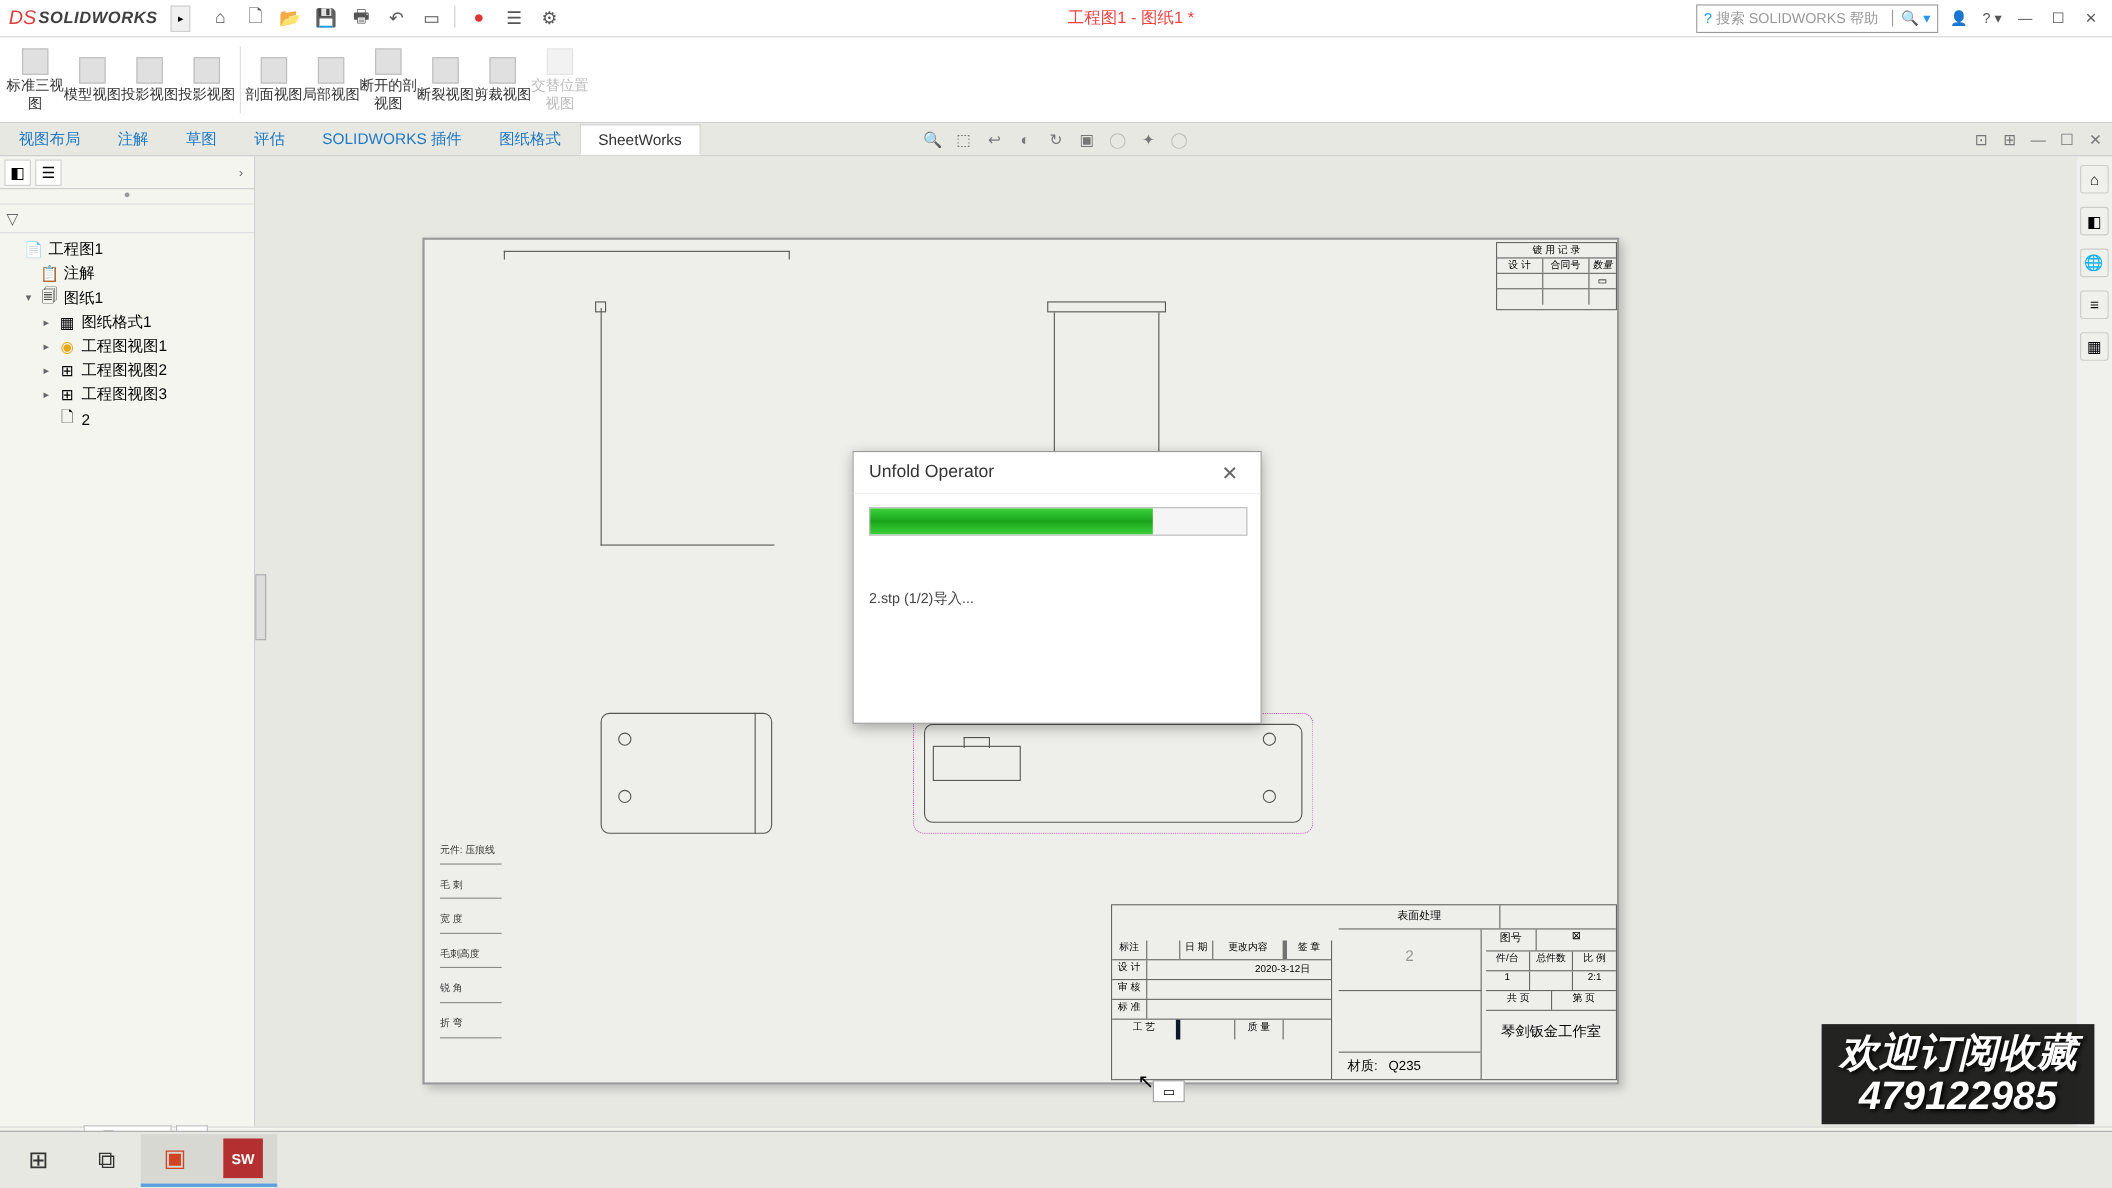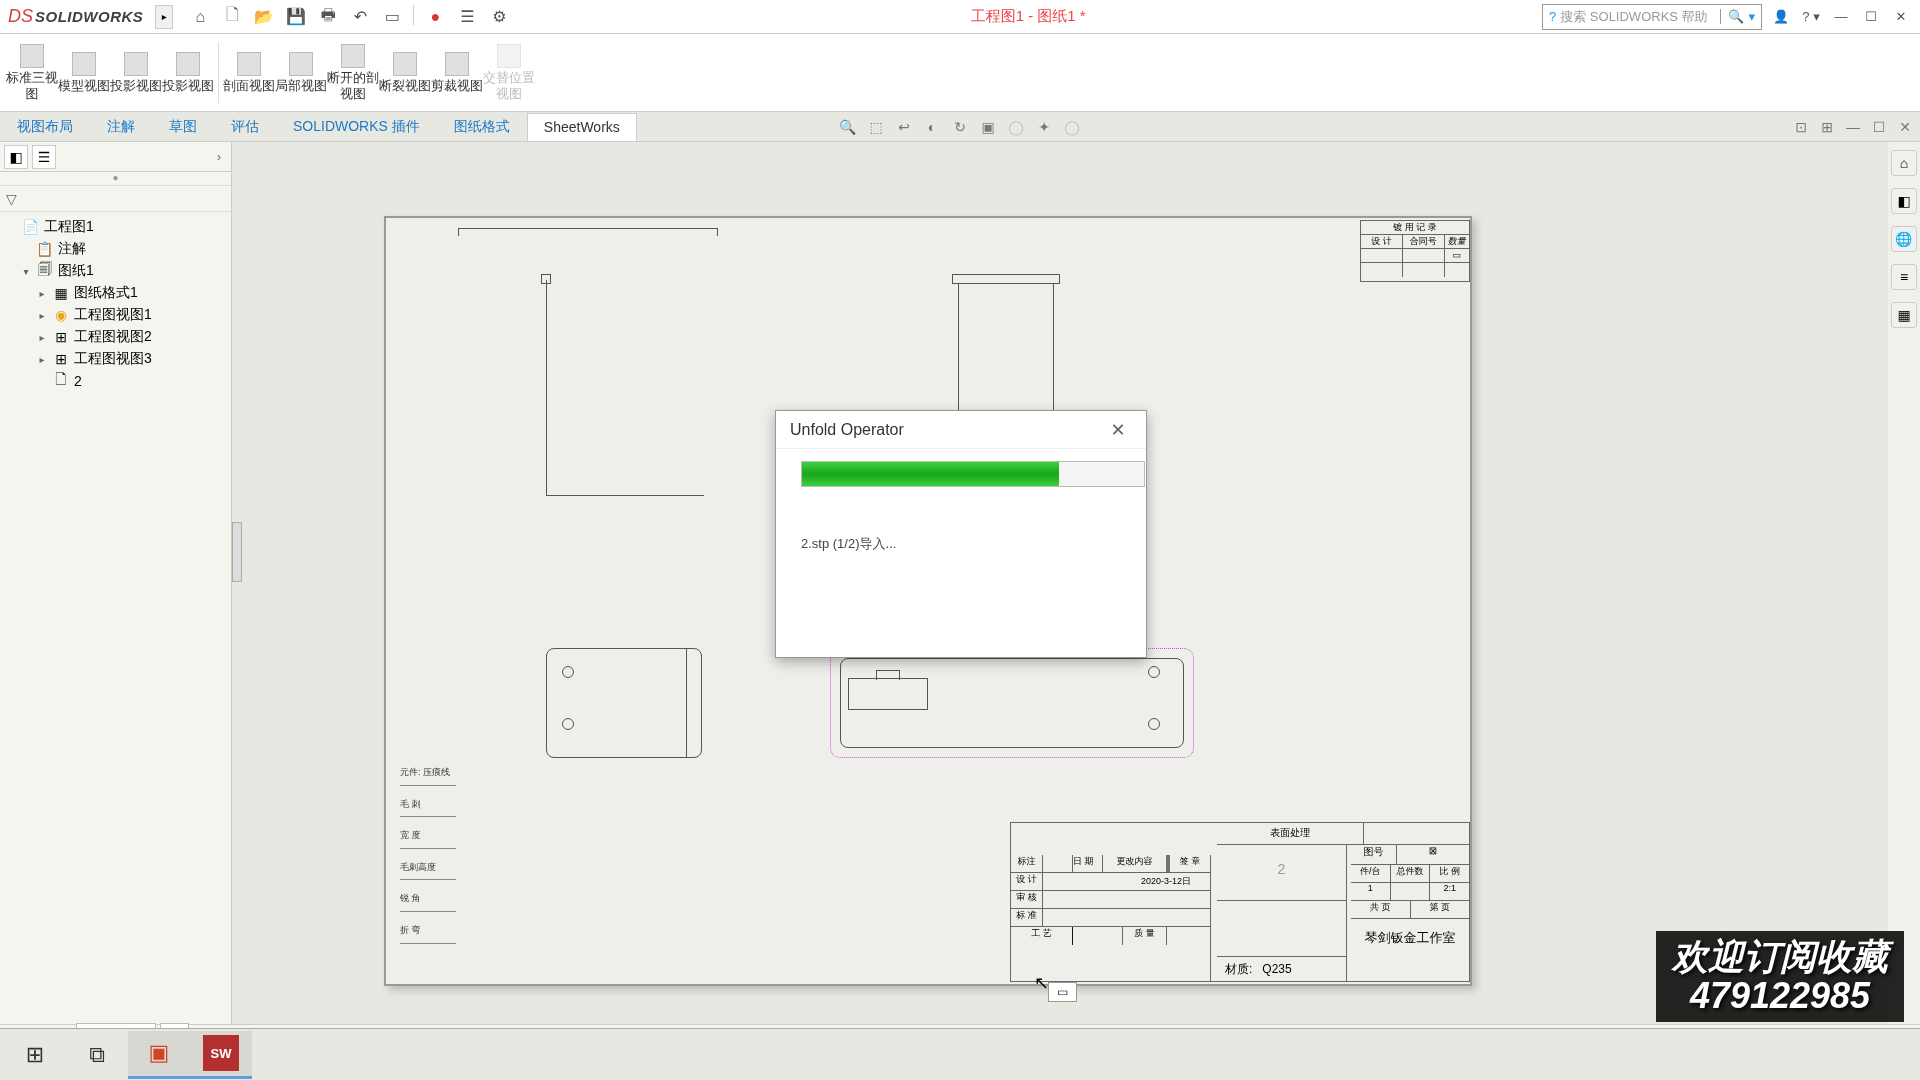--- a/index.html
+++ b/index.html
@@ -62,21 +62,21 @@
 .tb-row { border-bottom: 1px solid #666; height: 14px; display: flex; }
 .tb-cell { border-right: 1px solid #666; flex: 1; text-align: center; line-height: 13px; }
 .tb-cell:last-child { border-right: none; }
 
 .titleblock-bottom { position: absolute; right: 0; bottom: 2px; width: 460px; height: 160px; border: 1px solid #666; font-size: 10px; }
 
 
 .dialog { position: absolute; left: 775px; top: 410px; width: 372px; height: 248px; background: #fff; border: 1px solid #999; box-shadow: 0 4px 12px rgba(0,0,0,0.3); z-index: 100; }
 .dialog-title { height: 38px; display: flex; align-items: center; padding: 0 14px; font-size: 16px; color: #333; border-bottom: 1px solid #eee; }
 .dialog-close { margin-left: auto; width: 28px; height: 28px; display: flex; align-items: center; justify-content: center; cursor: pointer; font-size: 18px; color: #666; }
-.dialog-body { padding: 12px 25px; }
+.dialog-body { padding: 12px 14px; }
 .progress-track { width: 344px; height: 26px; border: 1px solid #bbb; background: #f5f5f5; overflow: hidden; }
 .progress-fill { height: 100%; background: linear-gradient(to bottom, #3dd13d, #1aa51a, #3dd13d); width: 75%; }
 .dialog-status { margin-top: 48px; font-size: 13px; color: #444; }
 .dialog-btn-row { display: flex; justify-content: center; margin-top: 58px; }
 .dialog-btn { width: 98px; height: 28px; border: 1px solid #2079c4; background: #fff; cursor: pointer; font-size: 14px; }
 
 
 .right-panel { width: 32px; background: #f0f0ec; display: flex; flex-direction: column; align-items: center; padding-top: 8px; gap: 12px; }
 .rp-btn { width: 26px; height: 26px; display: flex; align-items: center; justify-content: center; cursor: pointer; border: 1px solid #ccc; border-radius: 3px; font-size: 14px; }
 
@@ -320,38 +320,38 @@
 
       <div class="titleblock-bottom">
         <div style="position:absolute; left:206px; top:0; right:0; height:22px; border-bottom:1px solid #666; display:flex;">
           <div style="flex:1.4; border-right:1px solid #666; text-align:center; line-height:20px;">表面处理</div>
           <div style="flex:1;"></div>
         </div>
         <div style="position:absolute; left:0; top:32px; width:200px; bottom:0; border-right:1px solid #666;">
           <div style="height:18px;border-bottom:1px solid #666;display:flex;font-size:9px;">
             <div style="width:32px;border-right:1px solid #666;text-align:center;">标注</div>
             <div style="width:30px;border-right:1px solid #666;"></div>
-            <div style="width:30px;border-right:1px solid #666;text-align:left;">日 期</div>
+            <div style="width:30px;border-right:1px solid #666;text-align:center;">日 期</div>
             <div style="flex:1;border-right:4px solid #737373;text-align:center;">更改内容</div>
             <div style="width:40px;text-align:center;">签 章</div>
           </div>
           <div style="height:18px;border-bottom:1px solid #666;display:flex;font-size:9px;">
             <div style="width:32px;border-right:1px solid #666;text-align:center;">设 计</div>
             <div style="flex:1;"></div>
           </div>
           <div style="height:18px;border-bottom:1px solid #666;display:flex;font-size:9px;">
             <div style="width:32px;border-right:1px solid #666;text-align:center;">审 核</div>
             <div style="flex:1;"></div>
           </div>
           <div style="height:18px;border-bottom:1px solid #666;display:flex;font-size:9px;">
             <div style="width:32px;border-right:1px solid #666;text-align:center;">标 准</div>
             <div style="flex:1;"></div>
           </div>
           <div style="height:18px;display:flex;font-size:9px;">
-            <div style="width:62px;border-right:1px solid #0f172a;text-align:center;">工 艺</div>
+            <div style="width:62px;border-right:4px solid #0f172a;text-align:center;">工 艺</div>
             <div style="width:50px;border-right:1px solid #666;"></div>
             <div style="width:44px;border-right:1px solid #666;text-align:center;">质 量</div>
             <div style="flex:1;"></div>
           </div>
         </div>
         <div style="position:absolute; left:130px; top:52px; font-size:9px;">2020-3-12日</div>
         <div style="position:absolute; left:206px; top:22px; width:130px; height:56px; border-right:1px solid #666; border-bottom:1px solid #666; text-align:center; line-height:48px; color:#999; font-size:14px;">2</div>
         <div style="position:absolute; left:340px; top:22px; right:0; height:20px; border-bottom:1px solid #666; display:flex;">
           <div style="width:46px;border-right:1px solid #666;text-align:center;">图号</div>
           <div style="flex:1;text-align:center;">⊠</div>

